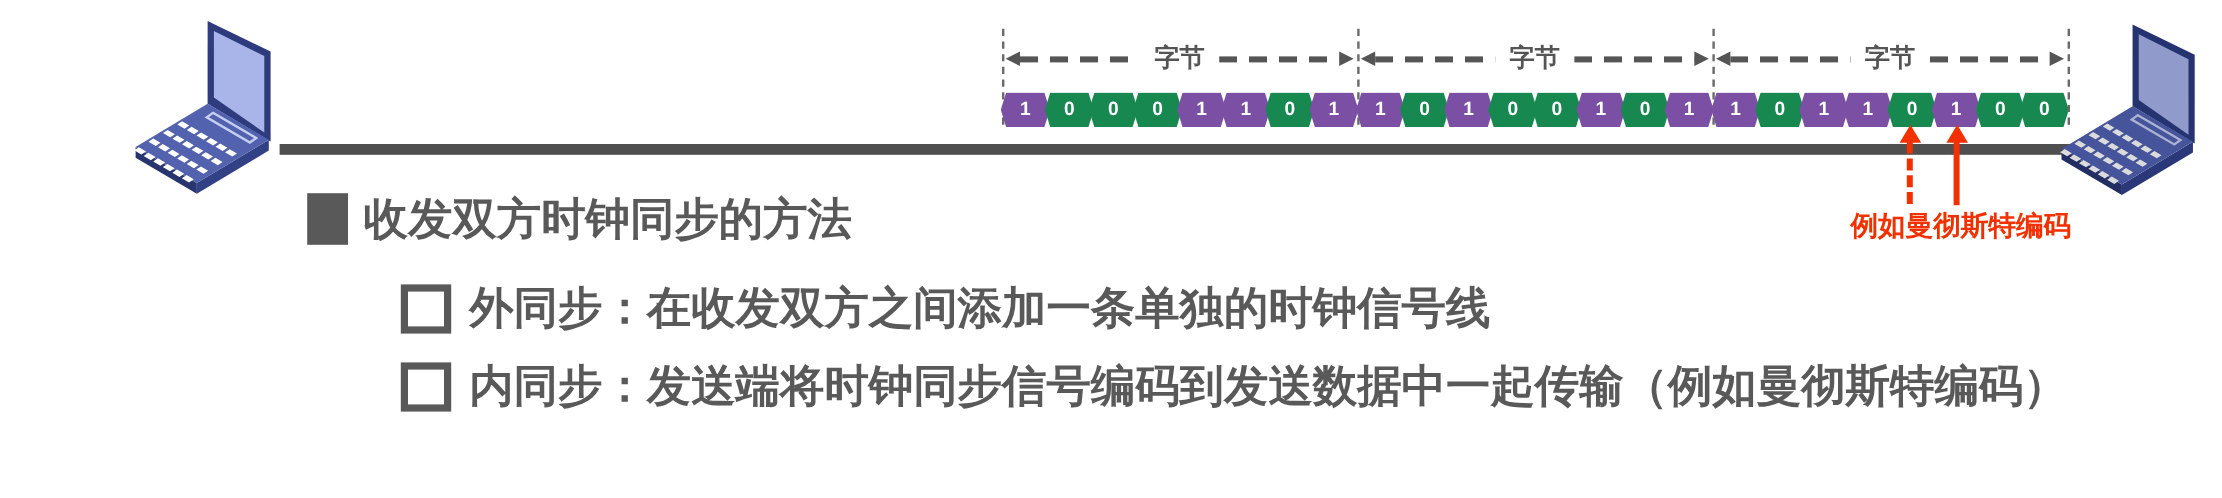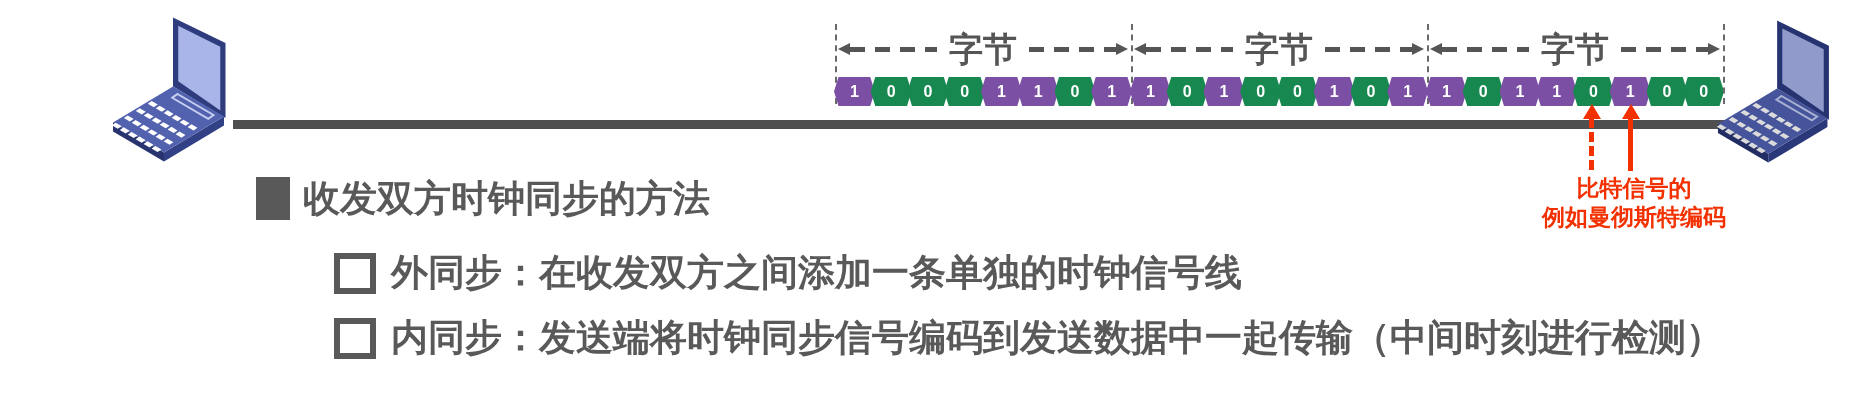--- a/index.html
+++ b/index.html
@@ -35,21 +35,21 @@
     position:absolute; left:3px; right:3px; top:33px; height:32px;
     display:flex; align-items:center;
   }
   .dash-seg{
     flex:1; height:5px;
     background:repeating-linear-gradient(90deg,var(--guide) 0 15px,transparent 15px 25px);
   }
   .arr-left{ width:0;height:0;border-top:6px solid transparent;border-bottom:6px solid transparent;border-right:12px solid var(--guide); }
   .arr-right{ width:0;height:0;border-top:6px solid transparent;border-bottom:6px solid transparent;border-left:12px solid var(--guide); }
   .byte-label{
-    margin:0 12px; font-size:34px; font-weight:700; color:var(--guide); line-height:32px;
+    margin:0 12px; font-size:21px; font-weight:700; color:var(--guide); line-height:32px;
   }
   .bits{ position:absolute; left:1px; right:1px; top:77px; height:29px; display:flex; }
   .hex{
     flex:1; margin:0 -2px; height:29px; line-height:29px; text-align:center;
     color:#fff; font-size:16px; font-weight:700;
     clip-path:polygon(11% 0,89% 0,100% 50%,89% 100%,11% 100%,0 50%);
   }
   .hex.one{ background:var(--purple); }
   .hex.zero{ background:var(--green); }
   
@@ -62,21 +62,21 @@
     border-bottom:15px solid var(--red);
   }
   .shaft-dashed{
     position:absolute; z-index:4; width:0; height:52px;
     border-left:5px dashed var(--red);
   }
   .shaft-solid{
     position:absolute; z-index:4; width:5px; height:53px; background:var(--red);
   }
   
-  .row{ position:absolute; display:flex; align-items:center; color:var(--gray); font-weight:700; z-index:2;margin-top:16px;}
+  .row{ position:absolute; display:flex; align-items:center; color:var(--gray); font-weight:700; z-index:2;}
   .heading-row{ left:256px; top:161px; gap:13px; }
   .item-row-1{ left:334px; top:236px; gap:15px; }
   .item-row-2{ left:334px; top:301px; gap:15px; }
   .sq-filled{ width:34px; height:43px; background:var(--gray); flex:0 0 auto; }
   .sq-outline{ width:42px; height:41px; box-sizing:border-box; border:6px solid var(--gray); background:transparent; flex:0 0 auto; }
   .heading-text{ font-size:37px; line-height:43px; }
   .item-text{ font-size:37px; line-height:42px; }
   .hidden-defs{ position:absolute; width:0; height:0; overflow:hidden; }
 </style>
 </head>
@@ -198,36 +198,35 @@
   </div>
 
 
   <div class="arrow-head" style="left:1583px; top:104px;"></div>
   <div class="shaft-dashed" style="left:1589px; top:118px;"></div>
 
   <div class="arrow-head" style="left:1622px; top:104px;"></div>
   <div class="shaft-solid" style="left:1628px; top:118px;"></div>
 
   <div class="red-ann detect-label">
-    <div>比特信号的</div>
     <div>例如曼彻斯特编码</div>
   </div>
 
   <div class="row heading-row">
     <div class="sq-filled"></div>
     <div class="heading-text">收发双方时钟同步的方法</div>
   </div>
 
   <div class="row item-row-1">
     <div class="sq-outline"></div>
     <div class="item-text">外同步：在收发双方之间添加一条单独的时钟信号线</div>
   </div>
 
   <div class="row item-row-2">
     <div class="sq-outline"></div>
-    <div class="item-text">内同步：发送端将时钟同步信号编码到发送数据中一起传输（中间时刻进行检测）</div>
+    <div class="item-text">内同步：发送端将时钟同步信号编码到发送数据中一起传输（例如曼彻斯特编码）</div>
   </div>
 
   <svg class="laptop laptop-right" viewBox="0 0 100 100">
       <use href="#laptop"></use>
     </svg>
 
 </div>
 
 </body></html>

